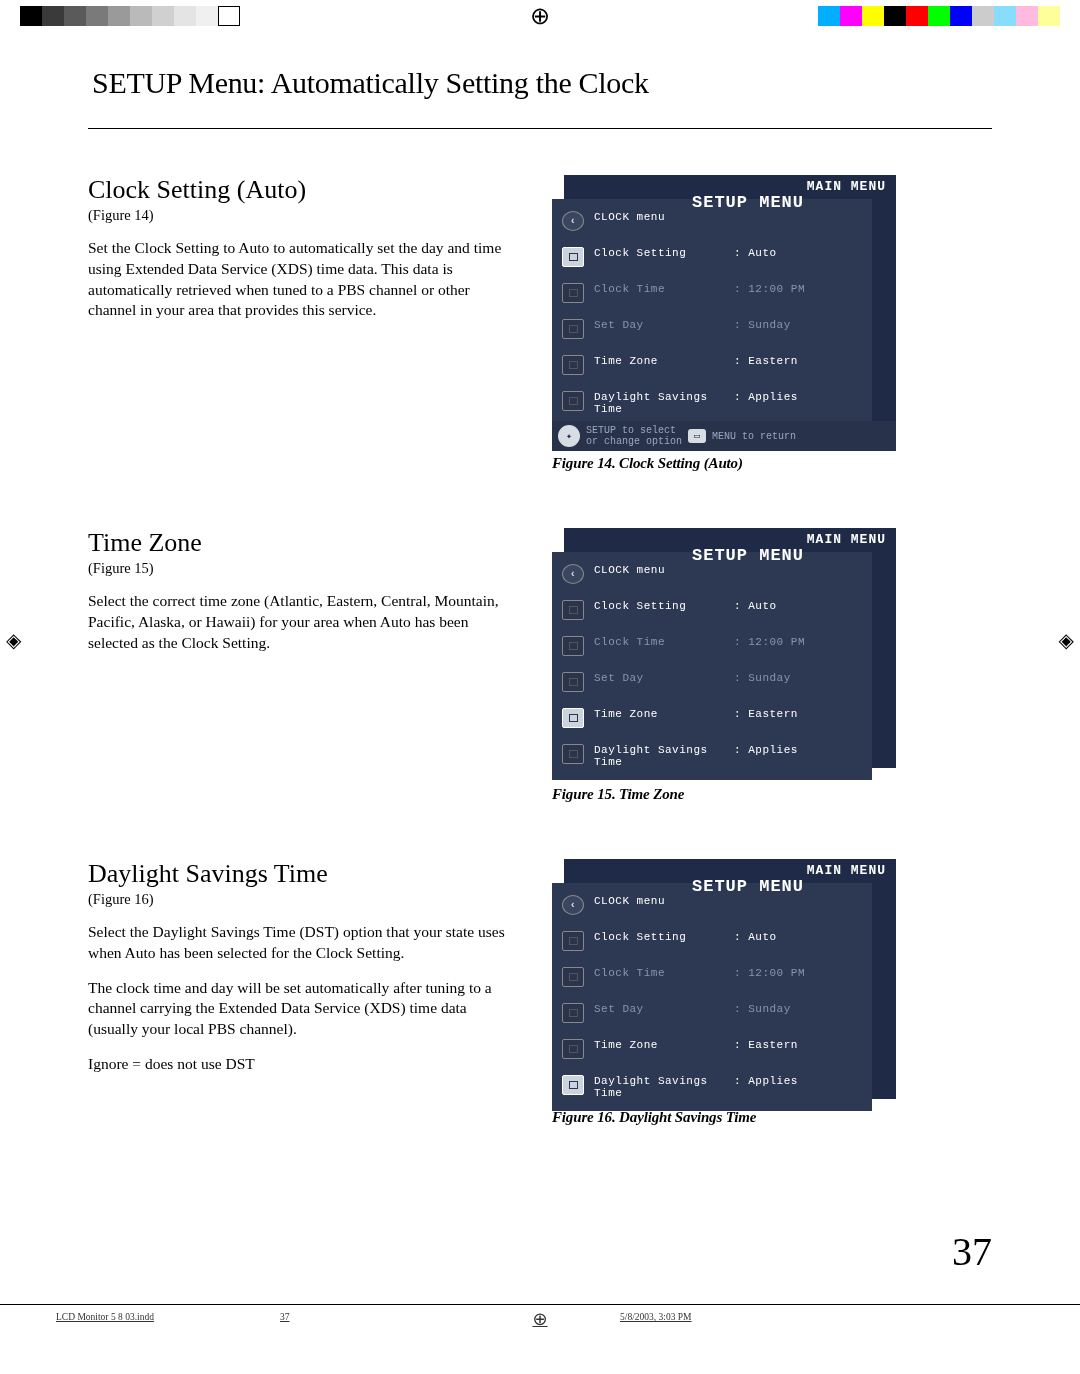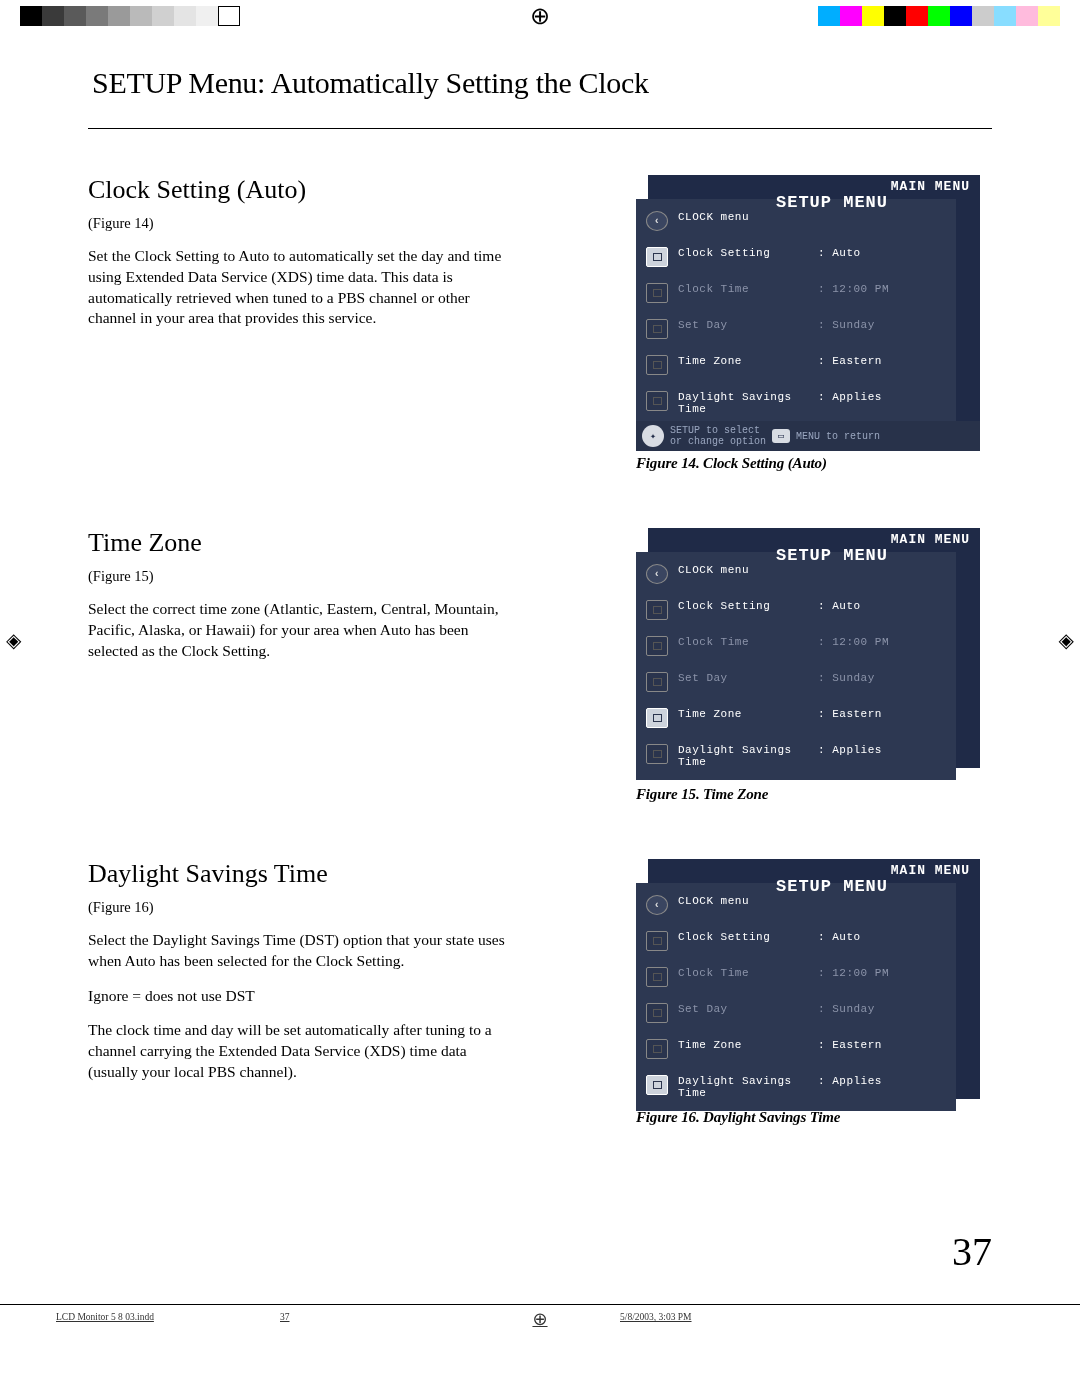--- a/index.html
+++ b/index.html
@@ -42,32 +42,31 @@
     font-weight: normal;
     margin: 0 0 28px 4px;
     letter-spacing: -0.01em;
   }
   .rule { border: 0; border-top: 1px solid #000; margin: 4px 0 46px 0; width: 100%; }
   .section {
     display: flex;
     gap: 34px;
     margin-bottom: 56px;
     align-items: flex-start;
-    justify-content: space-between;
   }
   .col-text { width: 430px; }
   .h2 {
     font-family: 'Adobe Caslon Pro', Georgia, serif;
     font-size: 26px;
     font-weight: normal;
     margin: 0;
   }
   .fig-ref {
     font-size: 14.5px;
-    margin: 10px 0 14px 0;
+    margin: 2px 0 14px 0;
   }
   .body-text {
     font-size: 15.5px;
     line-height: 1.34;
     margin: 0 0 14px 0;
   }
   .fig-caption {
     font-family: Georgia, serif;
     font-style: italic;
     font-size: 15px;
@@ -328,22 +327,22 @@
       </div>
       <div class="fig-caption" style="margin-top:30px">Figure 15.  Time Zone</div>
     </div>
   </div>
 
   <div class="section">
     <div class="col-text">
       <h2 class="h2">Daylight Savings Time</h2>
       <p class="fig-ref">(Figure 16)</p>
       <p class="body-text">Select the Daylight Savings Time (DST) option that your state uses when Auto has been selected for the Clock Setting.</p>
+      <p class="body-text">The clock time and day will be set automatically after tuning to a channel carrying the Extended Data Service (XDS) time data (usually your local PBS channel).</p>
       <p class="body-text">Ignore = does not use DST</p>
-      <p class="body-text">The clock time and day will be set automatically after tuning to a channel carrying the Extended Data Service (XDS) time data (usually your local PBS channel).</p>
     </div>
     <div class="col-figure">
       <div class="osd-wrap osd-no-footer">
         <div class="osd-main-label">MAIN MENU</div>
         <div class="osd-setup-label">SETUP MENU</div>
         <div class="osd-back"></div>
         <div class="osd-panel">
           <div class="osd-row">
               <span class="osd-icon back-icon">‹</span>
               <span class="osd-label">CLOCK menu</span>

